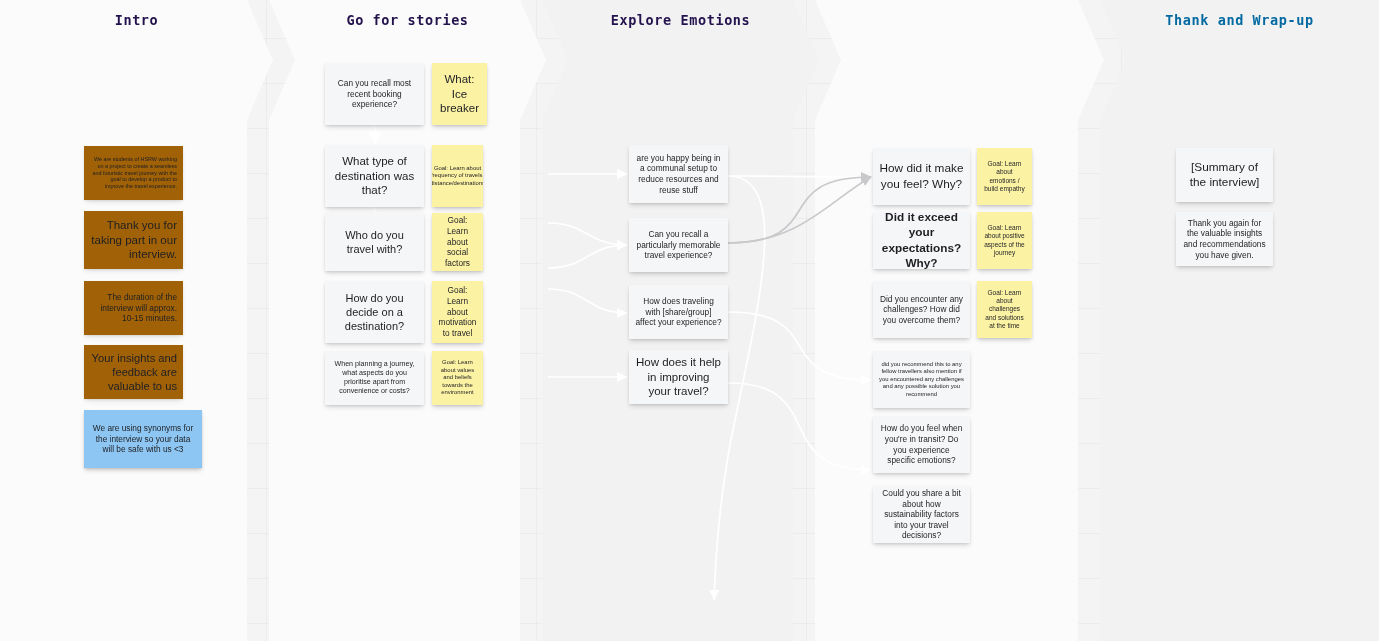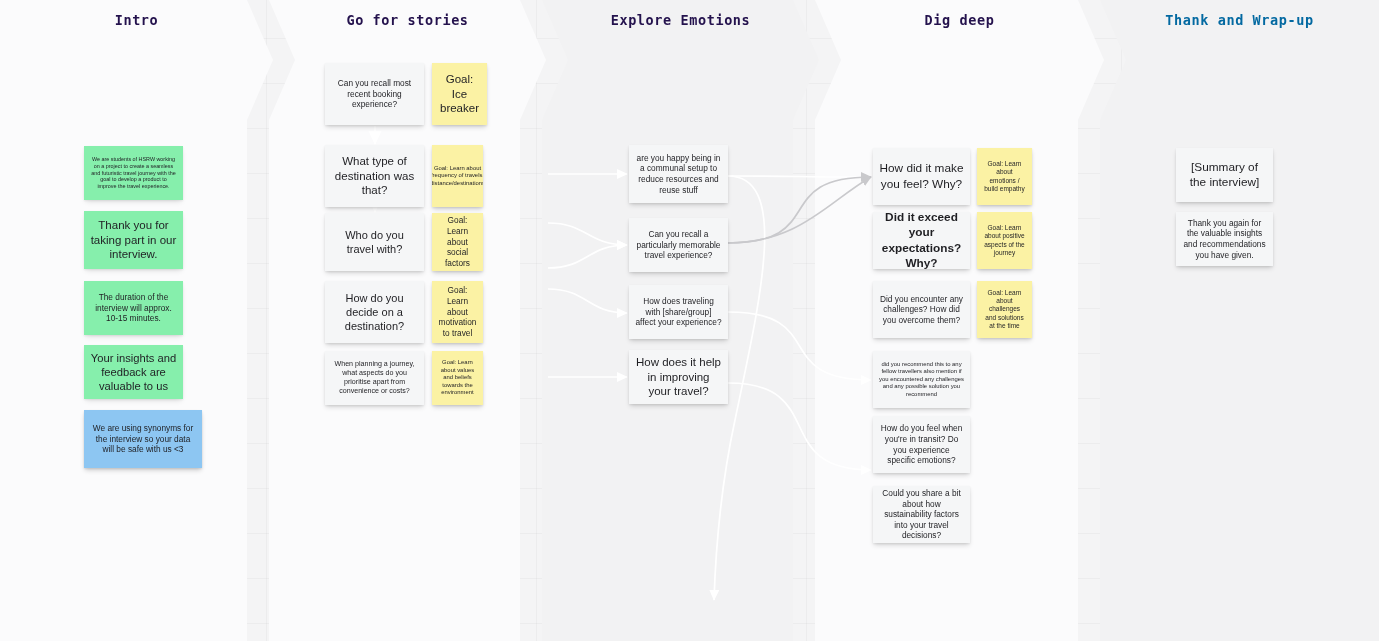--- a/index.html
+++ b/index.html
@@ -53,21 +53,21 @@
     line-height:1.28;
     padding:5px 6px;
     background:#f5f6f7;
     box-shadow:0 3px 5px -1px rgba(0,0,0,0.16), 0 1px 2px rgba(0,0,0,0.08);
     word-wrap:break-word;
     overflow:hidden;
   }
   .card.note{ background:#f5f6f7; }
   .card.goal{ background:#fbf2a4; box-shadow:0 3px 5px -1px rgba(0,0,0,0.18), 0 1px 2px rgba(0,0,0,0.09); }
   .card.blue{ background:#8dc6f2; box-shadow:0 3px 5px -1px rgba(0,0,0,0.20), 0 1px 2px rgba(0,0,0,0.10); }
-  .card.plain{ background:#86efac; box-shadow:0 3px 6px -2px rgba(0,0,0,0.14), 0 1px 2px rgba(0,0,0,0.07); }
+  .card.plain{ background:#a16207; box-shadow:0 3px 6px -2px rgba(0,0,0,0.14), 0 1px 2px rgba(0,0,0,0.07);text-align:right; }
   .card span{display:block;}
 </style>
 </head>
 <body>
 
 <div id="board-grid"></div>
 
 <div id="swimlanes">
     <div class="lane" style="left: 0px; width: 273px;">
       <svg class="lane-shape" width="273" height="641" viewBox="0 0 273 641">
@@ -84,21 +84,20 @@
     <div class="lane" style="left: 542px; width: 277px;">
       <svg class="lane-shape" width="277" height="641" viewBox="0 0 277 641">
         <path d="M0,0 L251,0 L277,60 L251,120 L251,641 L0,641 L0,120 L26,60 L0,0 Z" fill="#f2f2f3"></path>
       </svg>
       <div class="lane-title" style="color: rgb(36, 18, 77);">Explore Emotions</div>
     </div>
     <div class="lane" style="left: 815px; width: 289px;">
       <svg class="lane-shape" width="289" height="641" viewBox="0 0 289 641">
         <path d="M0,0 L263,0 L289,60 L263,120 L263,641 L0,641 L0,120 L26,60 L0,0 Z" fill="#fbfbfc"></path>
       </svg>
-      <div class="lane-title" style="color: rgb(36, 18, 77);">Dig deep</div>
     </div>
     <div class="lane" style="left: 1100px; width: 279px;">
       <svg class="lane-shape" width="279" height="641" viewBox="0 0 279 641">
         <path d="M0,0 L279,0 L279,641 L0,641 L0,120 L26,60 L0,0 Z" fill="#f2f2f3"></path>
       </svg>
       <div class="lane-title" style="color: #0369a1;">Thank and Wrap-up</div>
     </div>
   </div>
 
 <svg id="connectors" width="1379" height="641" viewBox="0 0 1379 641">
@@ -140,21 +139,21 @@
     <div class="card plain" style="left: 84px; top: 345px; width: 99px; height: 54px; font-size: 11.2px;">
       <span>Your insights and feedback are valuable to us</span>
     </div>
     <div class="card blue" style="left: 84px; top: 410px; width: 118px; height: 58px; font-size: 8.3px;">
       <span>We are using synonyms for the interview so your data will be safe with us &lt;3</span>
     </div>
     <div class="card note" style="left: 325px; top: 63px; width: 99px; height: 62px; font-size: 8.3px;">
       <span>Can you recall most recent booking experience?</span>
     </div>
     <div class="card goal" style="left: 432px; top: 63px; width: 55px; height: 62px; font-size: 11.5px;">
-      <span>Goal: Ice breaker</span>
+      <span>What: Ice breaker</span>
     </div>
     <div class="card note" style="left: 325px; top: 145px; width: 99px; height: 62px; font-size: 11.5px;">
       <span>What type of destination was that?</span>
     </div>
     <div class="card goal" style="left: 432px; top: 145px; width: 51px; height: 62px; font-size: 5.9px;">
       <span>Goal: Learn about frequency of travels, distance/destinations</span>
     </div>
     <div class="card note" style="left: 325px; top: 213px; width: 99px; height: 58px; font-size: 11px;">
       <span>Who do you travel with?</span>
     </div>

